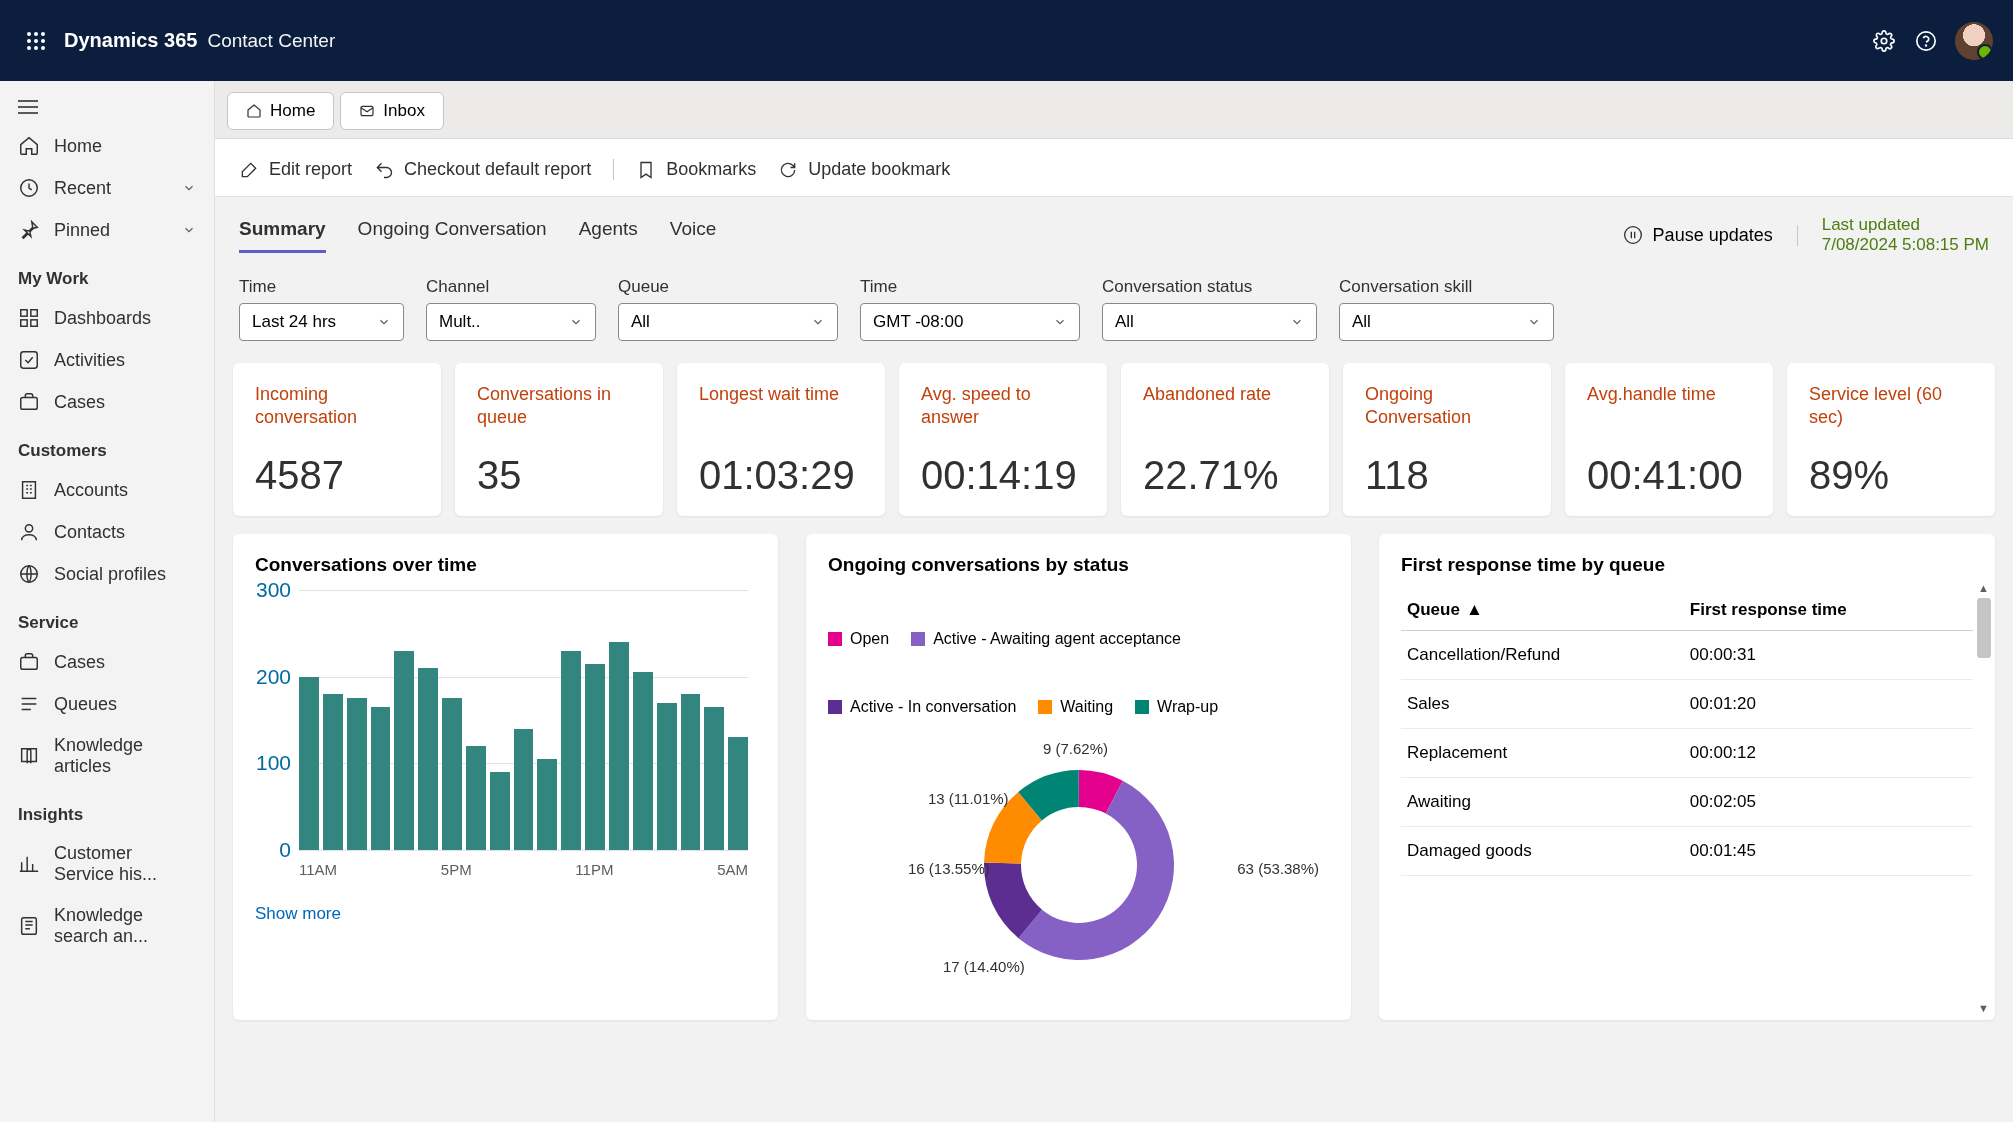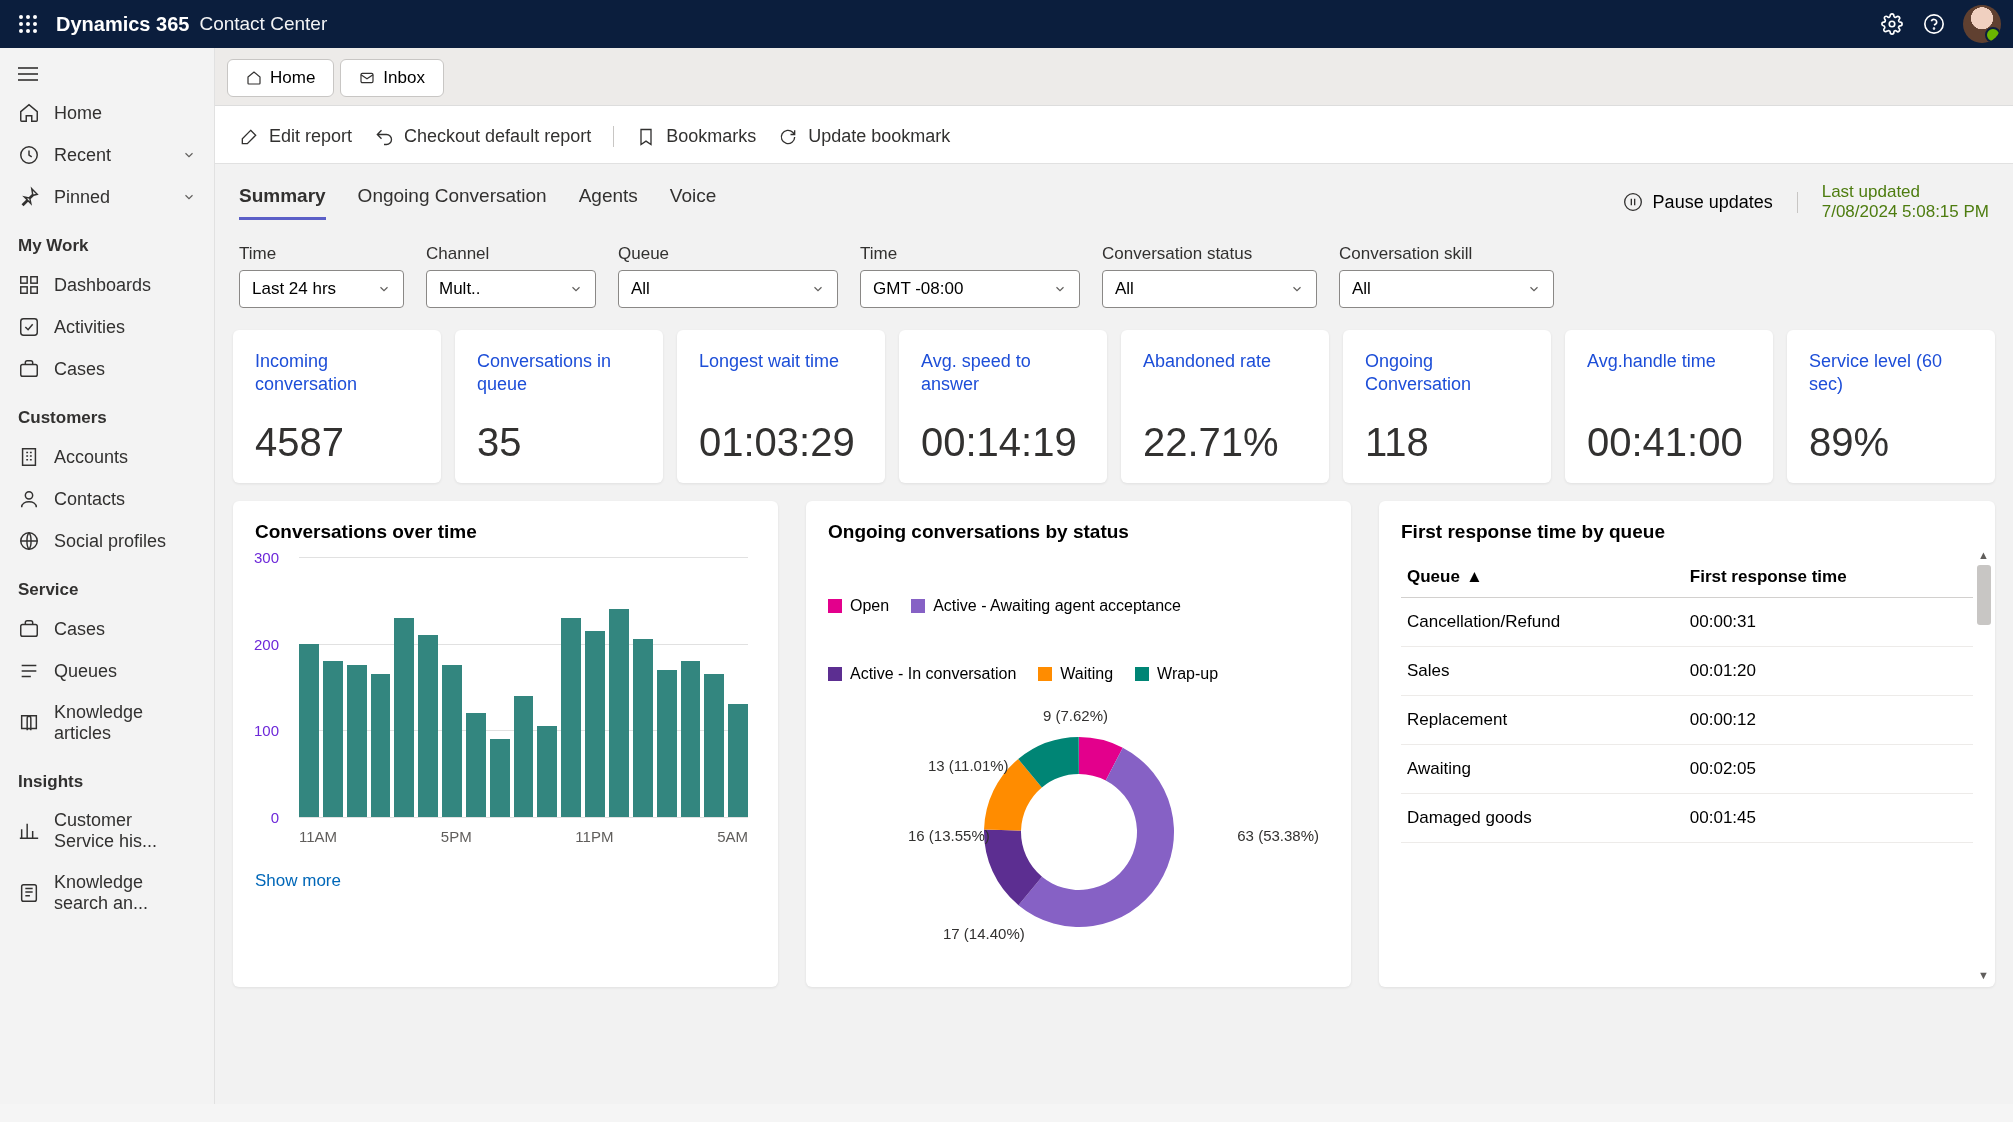--- a/index.html
+++ b/index.html
@@ -1,19 +1,19 @@
 <!DOCTYPE html>
 <html><head>
 <meta charset="utf-8">
 <style>
 * { box-sizing: border-box; margin: 0; padding: 0; font-family: "Segoe UI", Arial, sans-serif; }
 body { background: #f5f5f5; width: 2013px; height: 1122px; overflow: hidden; }
 
 
-.topbar { height: 48px; background: #0b1e3d; display: flex; align-items: center; padding: 0 12px; color: #fff; }
+.topbar { height: 81px; background: #0b1e3d; display: flex; align-items: center; padding: 0 20px; color: #fff; }
 .topbar .waffle { width: 32px; height: 32px; display: flex; align-items: center; justify-content: center; cursor: pointer; }
 .topbar .brand { font-size: 20px; font-weight: 600; margin-left: 12px; }
 .topbar .brand-sub { font-size: 19px; font-weight: 400; margin-left: 10px; opacity: 0.95; }
 .topbar .spacer { flex: 1; }
 .topbar .tb-icon { width: 42px; height: 42px; display: flex; align-items: center; justify-content: center; cursor: pointer; }
 .topbar .avatar { width: 38px; height: 38px; border-radius: 50%; background: #d8a0a0; position: relative; margin-left: 8px; overflow: hidden; }
 .topbar .avatar::after { content:""; position:absolute; bottom:0; right:0; width:12px; height:12px; background:#6bb700; border:2px solid #0b1e3d; border-radius:50%; }
 .avatar-face { width:100%; height:100%; background: radial-gradient(circle at 50% 35%, #f0d0c0 35%, #604030 36%); }
 
 
@@ -53,33 +53,33 @@
 
 .filters { display: flex; gap: 22px; padding: 14px 10px 22px; }
 .filter { display: flex; flex-direction: column; gap: 6px; }
 .filter label { font-size: 17px; color: #323130; }
 .dd { display: flex; align-items: center; justify-content: space-between; background: #fff; border: 1px solid #8a8886; border-radius: 4px; padding: 8px 12px; font-size: 17px; min-width: 165px; cursor: pointer; }
 .dd.w1 { width: 165px; } .dd.w2 { width: 170px; } .dd.w3 { width: 220px; } .dd.w4 { width: 215px; }
 
 
 .kpis { display: flex; gap: 14px; padding: 0 4px; }
 .kpi { flex: 1; background: #fff; border-radius: 6px; box-shadow: 0 1px 3px rgba(0,0,0,0.08); padding: 20px 22px 18px; min-width: 0; }
-.kpi .t { font-size: 18px; color: #1d4ed8; line-height: 1.3; min-height: 48px; }
+.kpi .t { font-size: 18px; color: #c2410c; line-height: 1.3; min-height: 48px; }
 .kpi .v { font-size: 40px; font-weight: 400; color: #323130; margin-top: 22px; white-space: nowrap; }
 
 
 .panels { display: flex; gap: 28px; margin-top: 18px; padding: 0 4px; }
 .panel { background: #fff; border-radius: 6px; box-shadow: 0 1px 3px rgba(0,0,0,0.08); padding: 20px 22px; }
 .panel h3 { font-size: 19px; font-weight: 600; margin-bottom: 14px; }
 .p1 { width: 545px; } .p2 { width: 545px; } .p3 { flex: 1; position: relative; }
 
 
 .bar-chart { position: relative; height: 310px; padding: 20px 8px 0 44px; }
 .y-axis { position: absolute; left: 0; top: 0; height: 260px; width: 40px; }
-.y-tick { position: absolute; right: 16px; font-size: 15px; color: #6d28d9; transform: translateY(-50%); }
+.y-tick { position: absolute; right: 4px; font-size: 21px; color: #0369a1; transform: translateY(-50%); }
 .grid { position: absolute; left: 44px; right: 8px; top: 0; height: 260px; }
 .gl { position: absolute; left:0; right:0; border-top: 1px solid #e1e1e1; }
 .bars { position: absolute; left: 44px; right: 8px; bottom: 50px; top: 0; display: flex; align-items: flex-end; gap: 4px; height: 260px; }
 .bar { flex: 1; background: #33867f; border-radius: 0; }
 .x-axis { position: absolute; left: 44px; right: 8px; bottom: 22px; display: flex; justify-content: space-between; font-size: 15px; color: #605e5c; }
 .show-more { color: #0067b8; font-size: 17px; margin-top: 4px; cursor: pointer; }
 
 
 .legend { display: flex; flex-wrap: wrap; gap: 10px 22px; font-size: 16px; margin-bottom: 14px; }
 .li { display: flex; align-items: center; gap: 8px; margin-top: 40px; }

